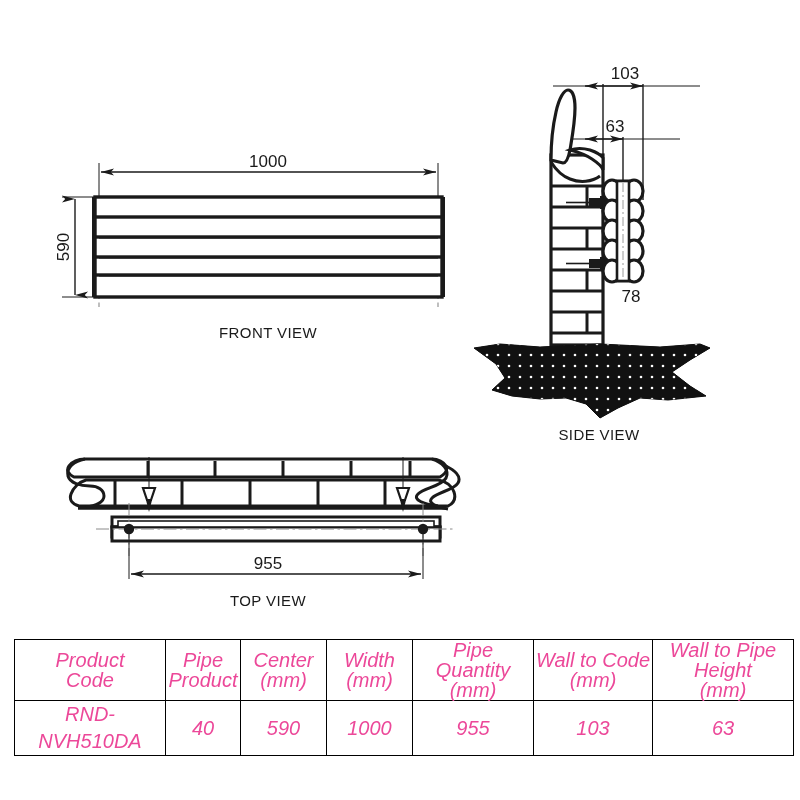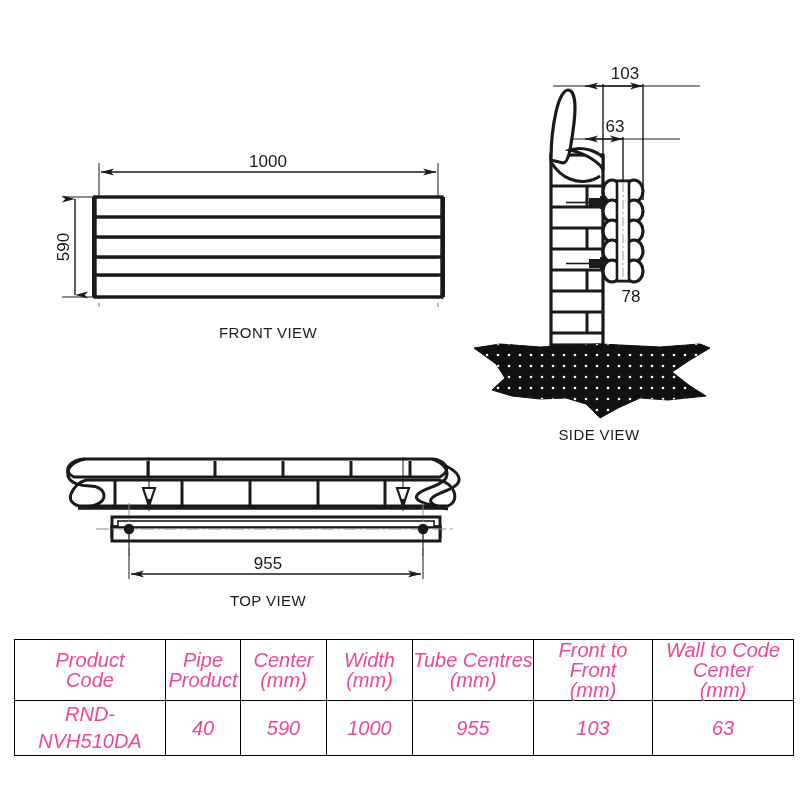--- a/index.html
+++ b/index.html
@@ -312,29 +312,29 @@
           </th>
           <th style="width:85px">
             <span>Center</span>
             <span>(mm)</span>
           </th>
           <th style="width:85px">
             <span>Width</span>
             <span>(mm)</span>
           </th>
           <th style="width:120px">
-            <span>Tube Centres</span>
+            <span>Pipe Quantity</span>
             <span>(mm)</span>
           </th>
           <th style="width:118px">
-            <span>Front to Front</span>
+            <span>Wall to Code</span>
             <span>(mm)</span>
           </th>
           <th style="width:140px">
-            <span>Wall to Code Center</span>
+            <span>Wall to Pipe Height</span>
             <span>(mm)</span>
           </th>
         </tr>
       </thead>
       <tbody>
         <tr>
           <td>RND-NVH510DA</td>
           <td>40</td>
           <td>590</td>
           <td>1000</td>

